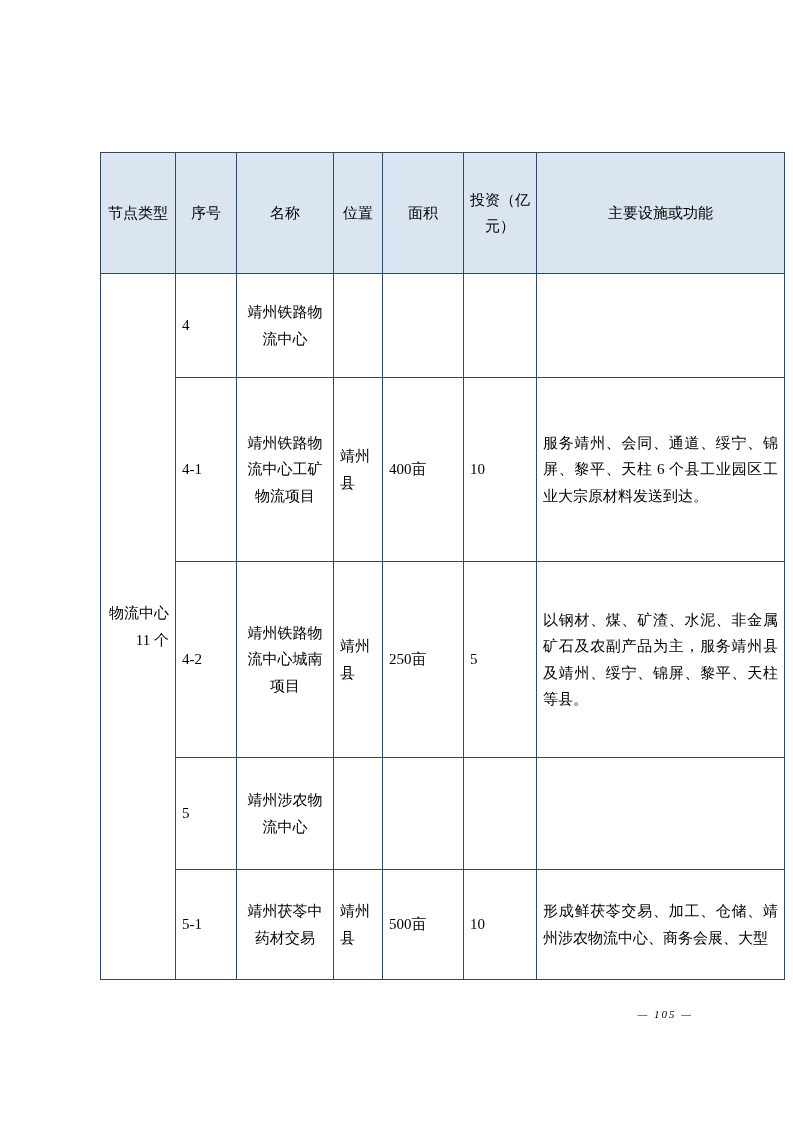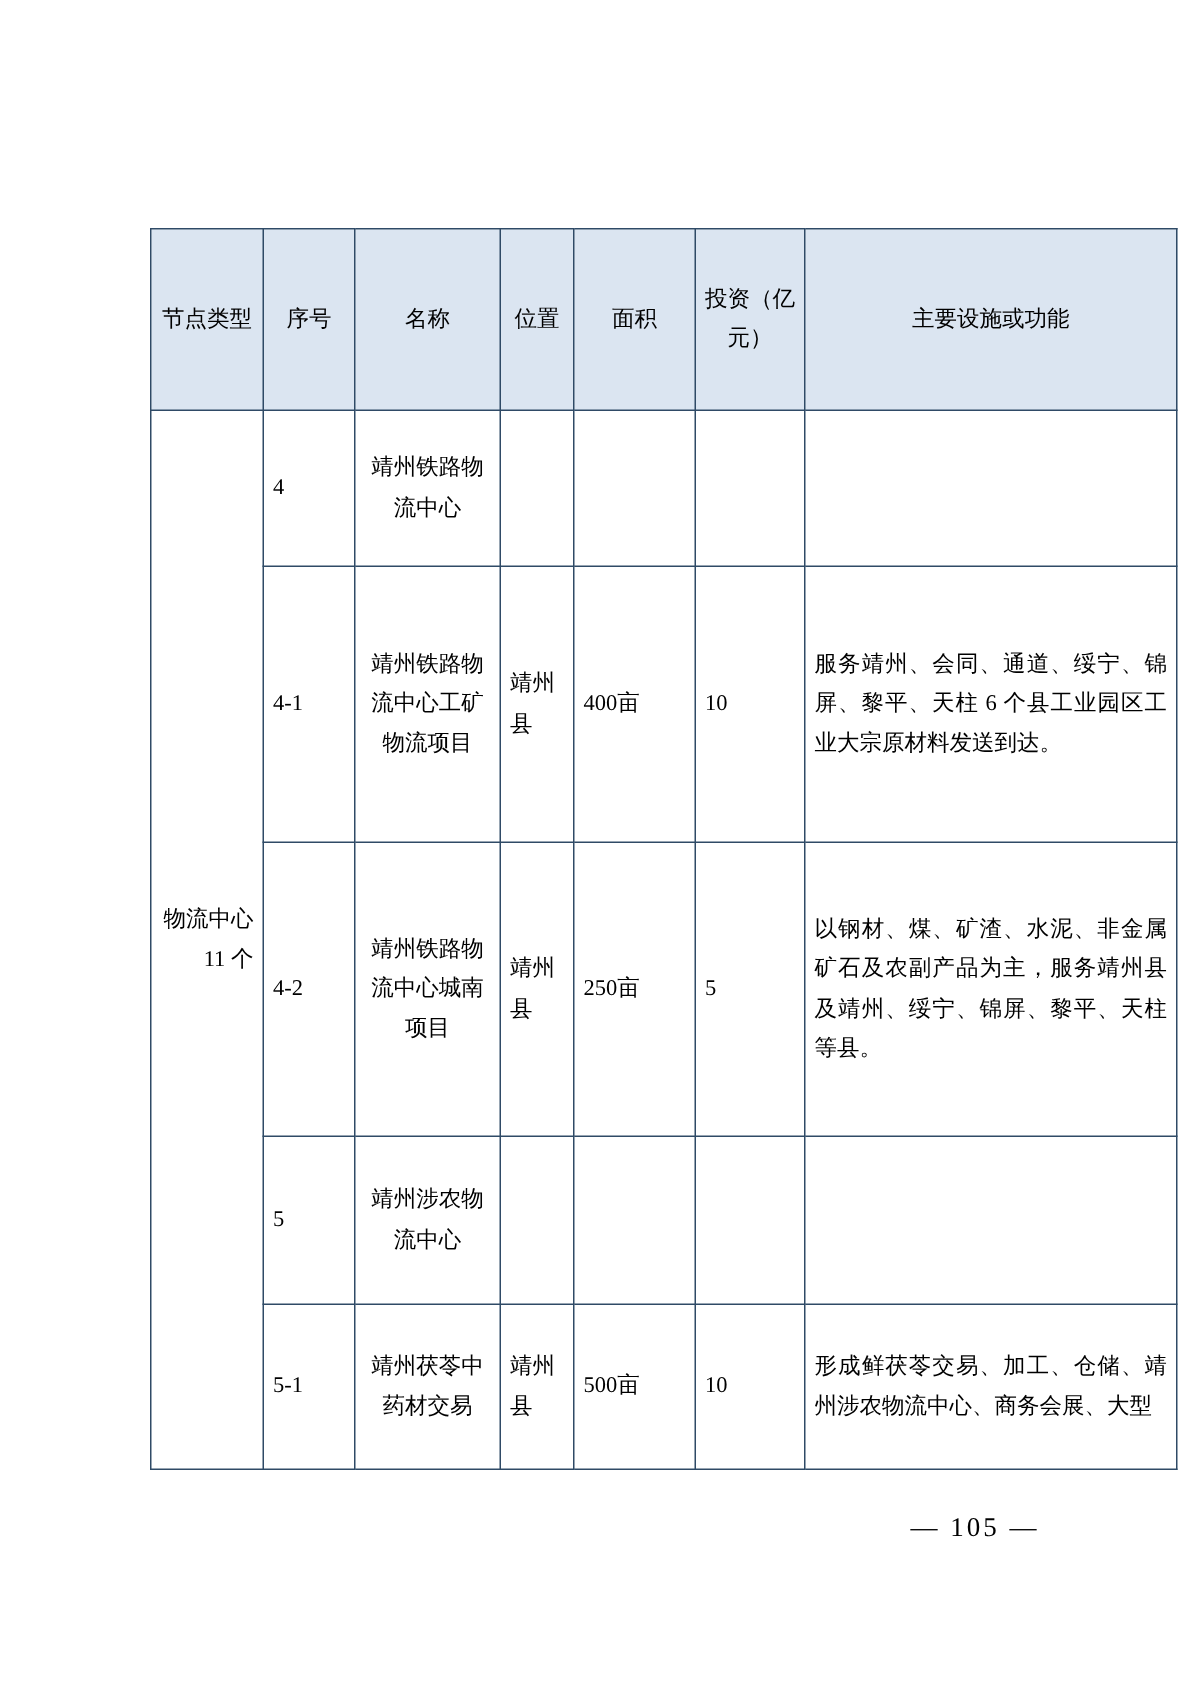--- a/index.html
+++ b/index.html
@@ -88,24 +88,25 @@
     padding: 6px 10px;
   }
   .hdr-stack {
     display: block;
     word-break: break-all;
   }
   .page-number {
     position: absolute;
     right: 100px;
     top: 992px;
-    font-size: 18px;
+    font-size: 11px;
     letter-spacing: 2px;
     color: #000;
     font-family: "Liberation Serif", "DejaVu Serif", serif;
+    font-style: italic;
   }
   .row-h1 { height: 104px; }
   .row-h2 { height: 184px; }
   .row-h3 { height: 196px; }
   .row-h4 { height: 112px; }
   .row-h5 { height: 110px; }
 </style>
 </head>
 <body>
 

